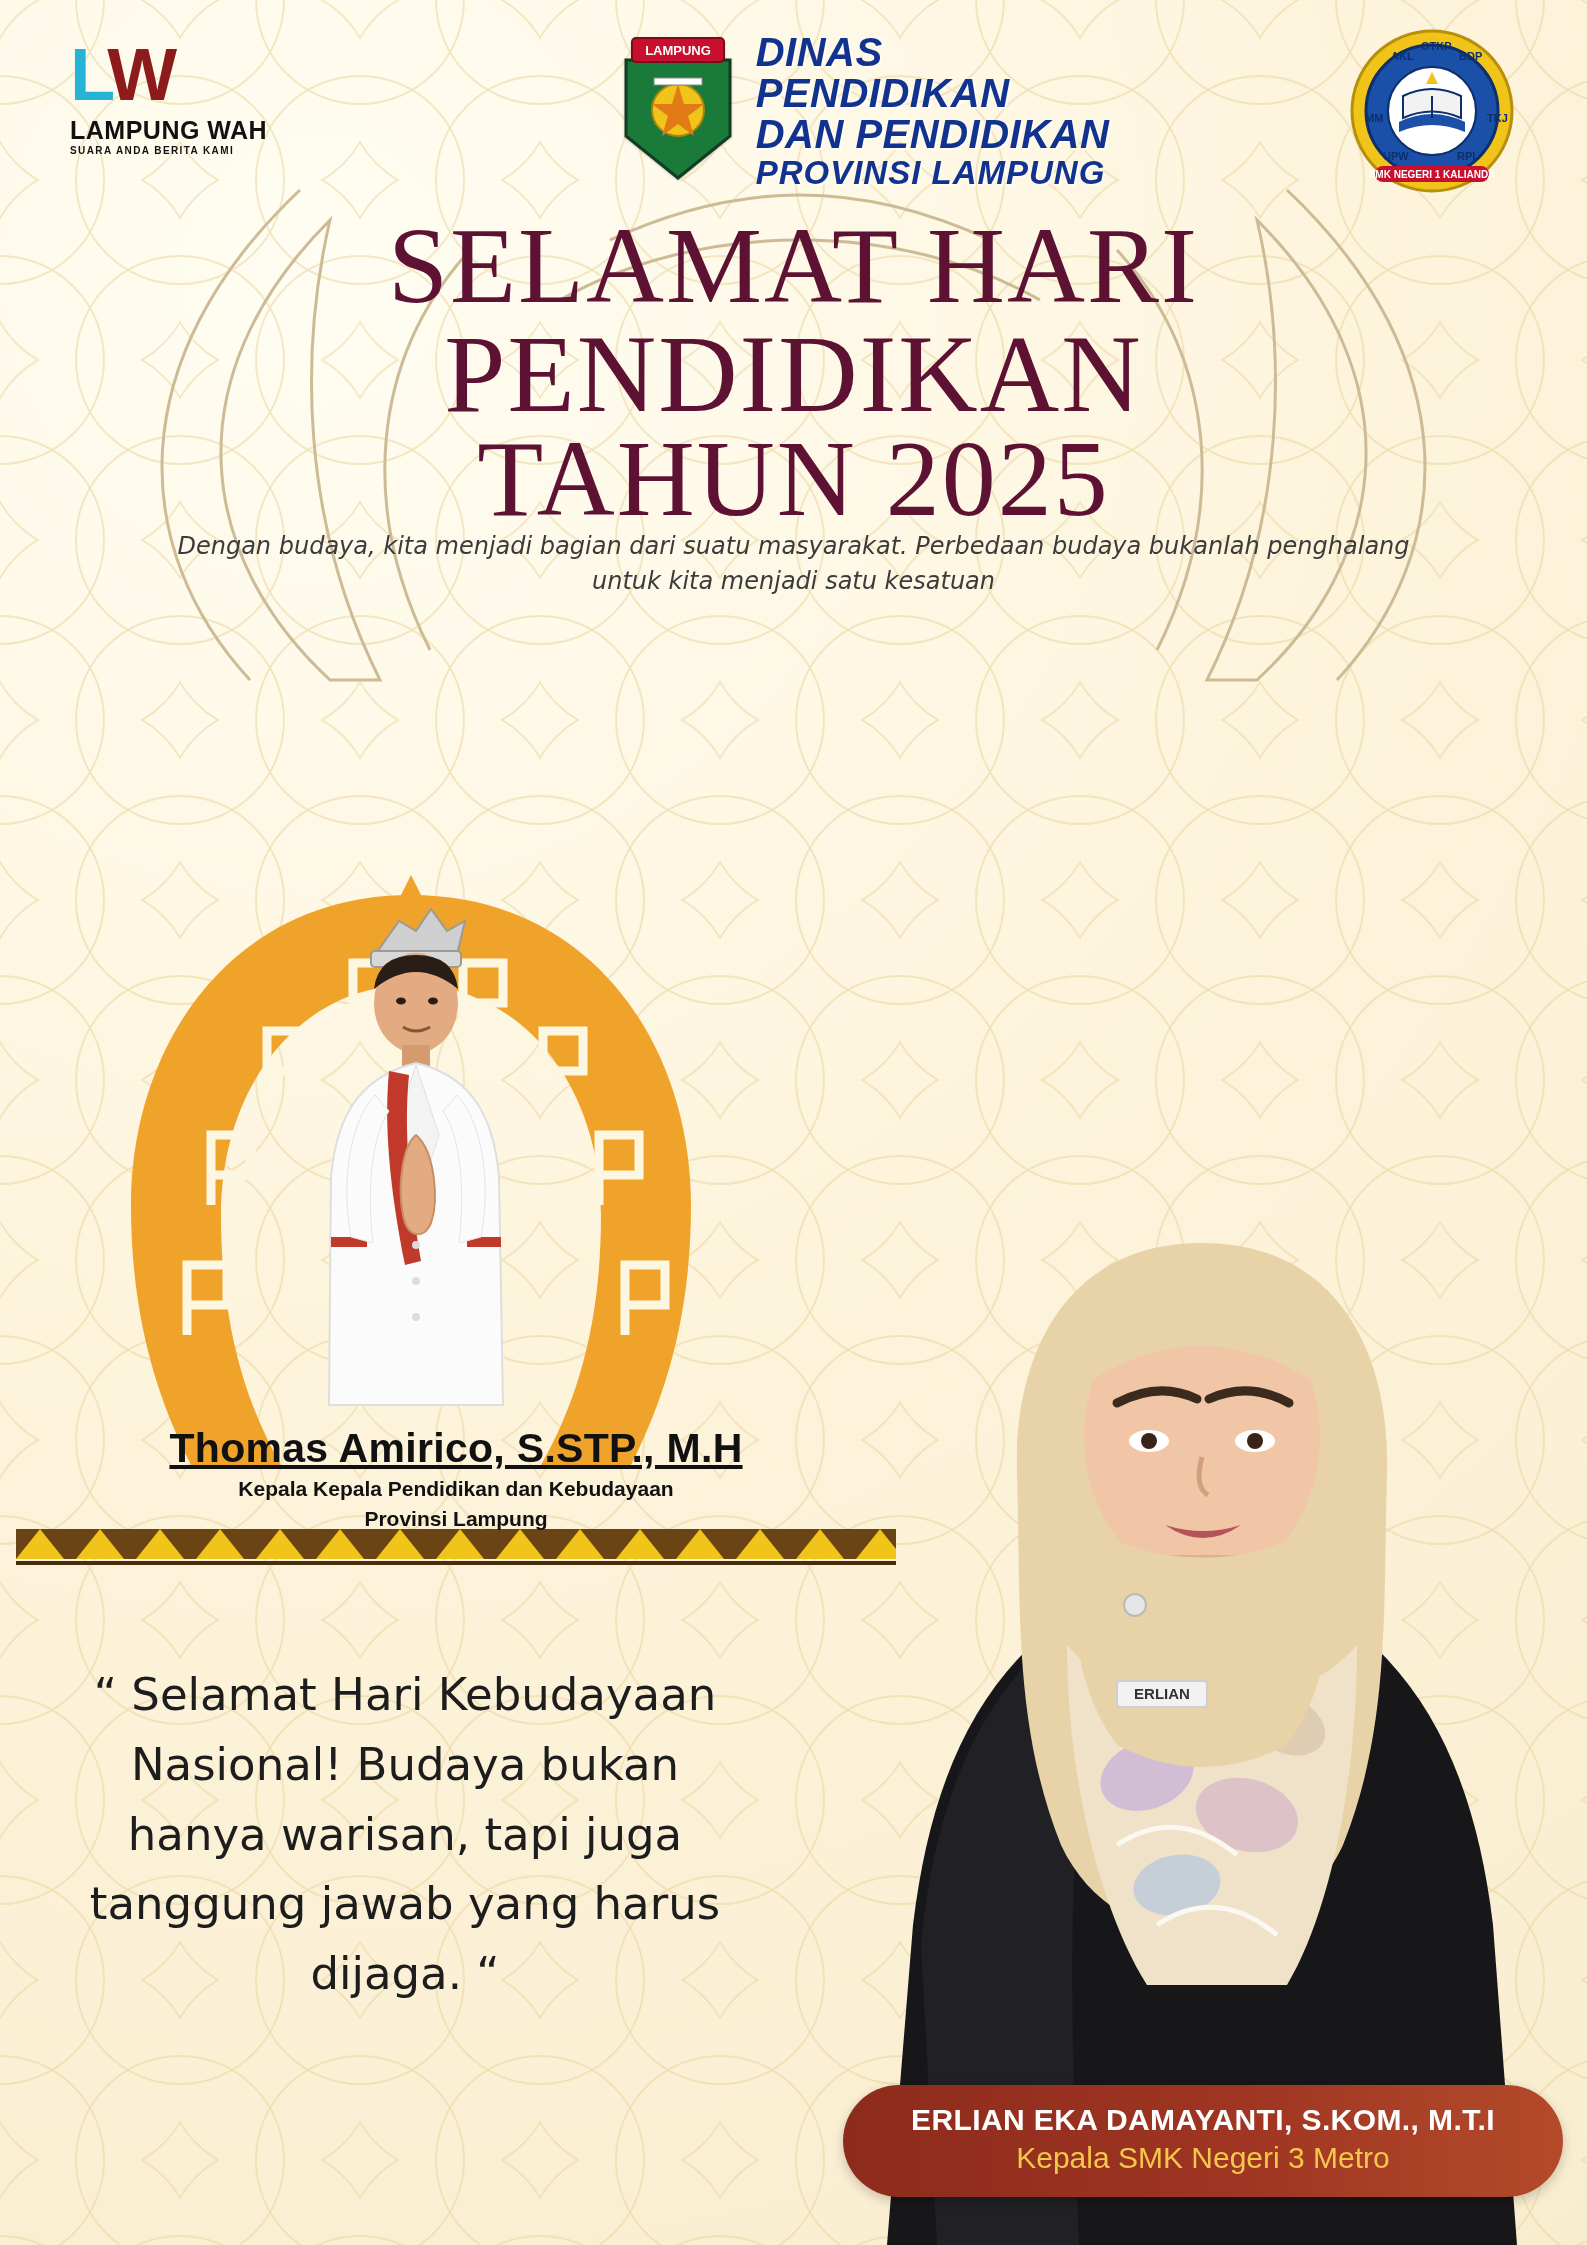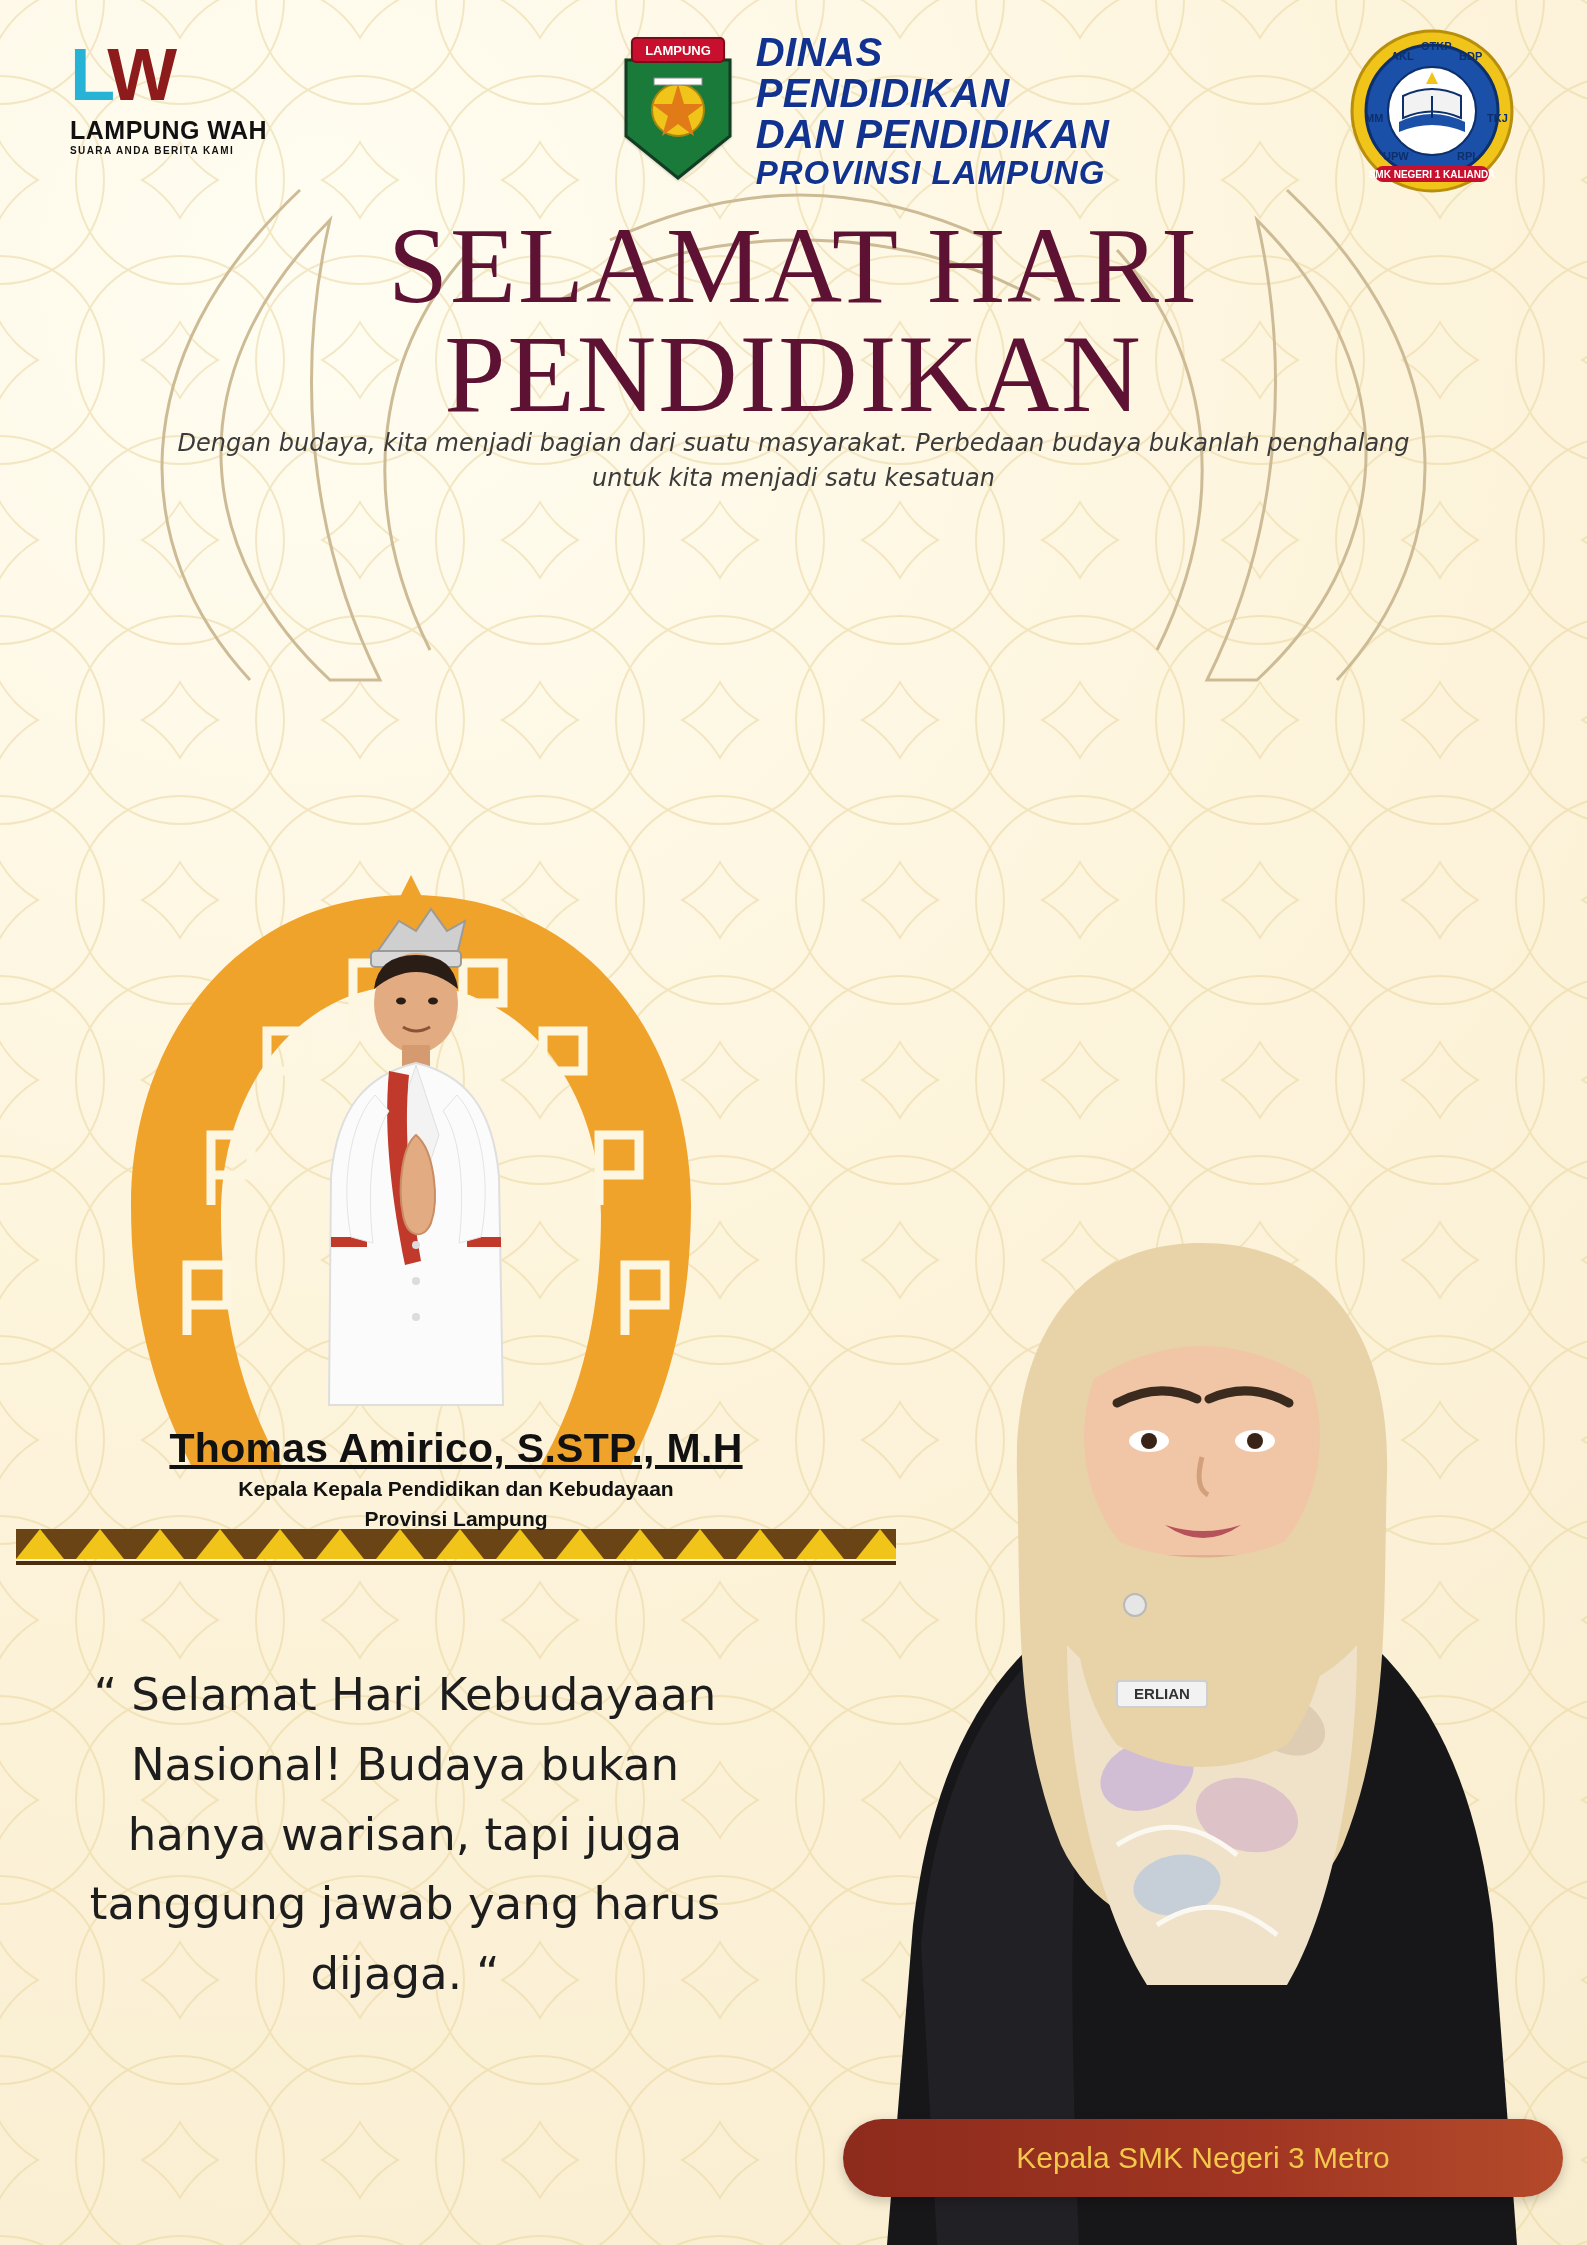--- a/index.html
+++ b/index.html
@@ -336,20 +336,21 @@
         <text x="110" y="134" font-size="11" font-weight="bold" fill="#0d2f6b" font-family="Liberation Sans, sans-serif">RPL</text>
         <rect x="28" y="140" width="114" height="16" rx="8" fill="#c8102e"></rect>
         <text x="85" y="152" font-size="10" font-weight="bold" fill="#ffffff" text-anchor="middle" font-family="Liberation Sans, sans-serif">SMK NEGERI 1 KALIANDA</text>
       </svg>
     </div>
   </div>
 
   <div class="title-zone">
     <div class="title-main title-l1">SELAMAT HARI</div>
     <div class="title-main title-l2">PENDIDIKAN</div>
+    <div class="title-main title-l3">TAHUN 2025</div>
     <div class="quote-sub">Dengan budaya, kita menjadi bagian dari suatu masyarakat. Perbedaan budaya bukanlah penghalang untuk kita menjadi satu kesatuan</div>
   </div>
 
   <div class="figure-left">
 
     <div class="arch">
       <svg viewBox="0 0 640 600" xmlns="http://www.w3.org/2000/svg">
         <path d="M320 20 C140 20 40 170 40 330 C40 450 70 530 100 590 L190 590 C150 520 130 440 130 340 C130 210 210 110 320 110 C430 110 510 210 510 340 C510 440 490 520 450 590 L540 590 C570 530 600 450 600 330 C600 170 500 20 320 20 Z" fill="#f0a32a"></path>
         <path d="M320 0 l26 52 l-52 0 z" fill="#f0a32a"></path>
         <g fill="none" stroke="#fdf6e0" stroke-width="9">
@@ -468,16 +469,17 @@
       <path d="M262 420 C250 520 256 600 300 660 q86 44 170 0 c44 -60 50 -140 38 -240 c-30 70 -216 70 -246 0 z" fill="#e8d3a8"></path>
 
       <circle cx="318" cy="520" r="11" fill="#e6e6e6" stroke="#b9b9b9" stroke-width="2"></circle>
 
       <rect x="300" y="596" width="90" height="26" rx="3" fill="#f2f2f2" stroke="#cfcfcf" stroke-width="2"></rect>
       <text x="345" y="614" font-size="15" font-weight="bold" fill="#333" text-anchor="middle" font-family="Liberation Sans, sans-serif">ERLIAN</text>
     </svg>
   </div>
 
   <div class="name-plate">
+    <div class="plate-name">ERLIAN EKA DAMAYANTI, S.KOM., M.T.I</div>
     <div class="plate-role">Kepala SMK Negeri 3 Metro</div>
   </div>
 
 </div>
 
 </body></html>

